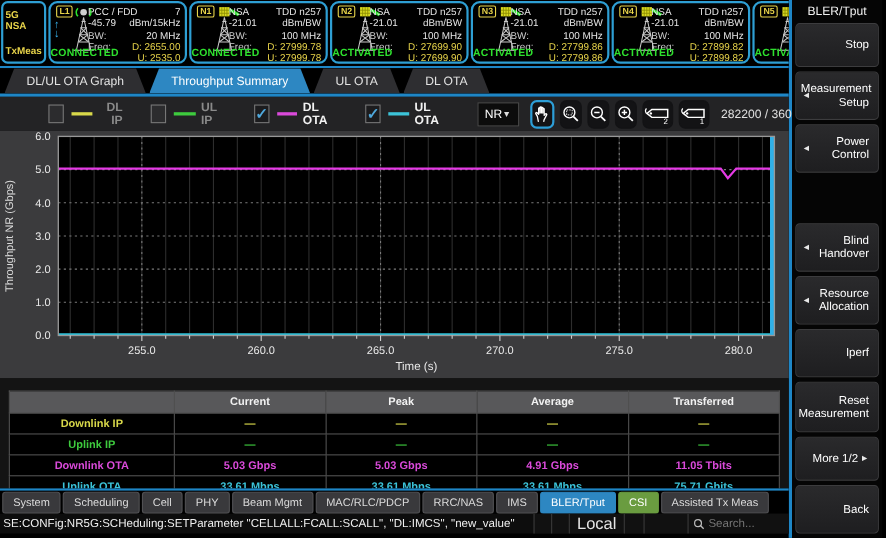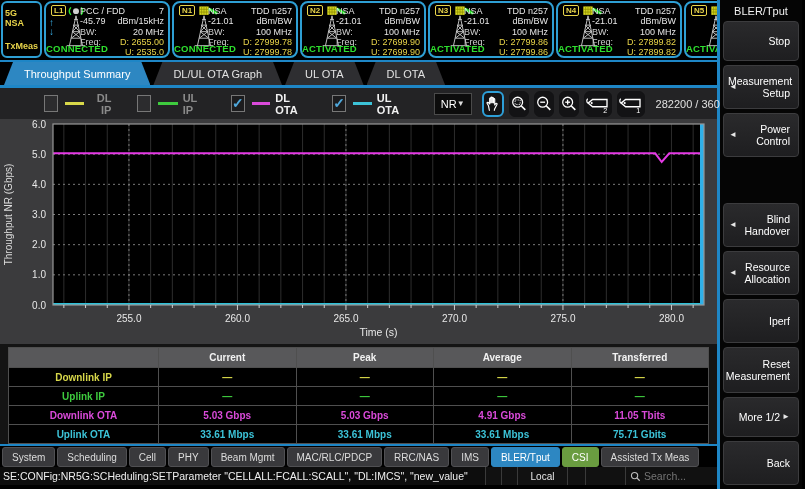--- a/index.html
+++ b/index.html
@@ -51,42 +51,42 @@
   .tool-btn { width:38px; height:26px; background:#131315; border:1px solid #131315;
     border-radius:6px; display:flex; align-items:center; justify-content:center;
     margin-right:5px; }
   .tool-btn.wide { width:46px; }
   .tool-btn.active { border:2px solid #2d9fd8; }
   .counter { color:#e0e0e0; font-size:11px; margin-left:6px; white-space:nowrap; }
   
   .chart-section { height:225px; background:#3b3b3d; }
   
   .table-section { height:100px; background:#141414; padding:3px 8px 0 8px; }
-  table.tput { width:100%; border-collapse:collapse; table-layout:fixed; }
+  table.tput { width:100%; border-collapse:collapse; table-layout:fixed;margin-top:8px; }
   table.tput td, table.tput th { border:1px solid #4f4f4f; font-size:10px;
     height:19px; text-align:center; font-weight:bold; }
   table.tput th { background:#58585a; color:#f2f2f2; height:20px; }
   table.tput td { background:#000000; }
   .c-yellow { color:#d8d84a; } .c-green { color:#3ecb3e; }
   .c-magenta { color:#da4ada; } .c-cyan { color:#3cc3d8; }
   
   .bottom-tabs { height:23px; background:#000; border-top:2px solid #1e86c6;
     display:flex; align-items:flex-start; padding:1px 0 0 2px; }
   .btab { height:20px; background:#39393c; color:#dcdcdc; font-size:10px;
     display:flex; align-items:center; padding:0 9px; margin-right:2px;
     border-radius:3px; border:1px solid #505053; white-space:nowrap; }
   .btab.active { background:#2d87c2; color:#fff; border-color:#2d87c2; }
   .btab.csi { background:#6a9c40; color:#fff; border-color:#6a9c40; }
   
   .status-bar { height:18px; background:#0d0d0d; display:flex; align-items:stretch; }
   .cmd { flex:1; color:#efefef; font-size:10.5px; line-height:18px; padding-left:3px;
     white-space:nowrap; overflow:hidden; }
   .seg { border-left:1px solid #3a3a3a; background:#111; }
   .seg.s1 { width:16px; } .seg.s2 { width:16px; } .seg.s3 { width:50px; color:#e6e6e6;
-    font-size:10px; display:flex; align-items:center; justify-content:center; }
+    font-size:15px; display:flex; align-items:center; justify-content:center; }
   .seg.s4 { width:18px; } .seg.s5 { width:40px; }
   .seg.search { width:92px; display:flex; align-items:center; padding-left:4px; }
   .seg.search input { background:transparent; border:none; outline:none; color:#bdbdbd;
     font-size:10.5px; width:64px; font-family:"Liberation Sans",sans-serif; }
   
   .sidebar { width:82px; background:#050505; display:flex; flex-direction:column;
     padding:2px 3px 0 3px; }
   .sb-title { color:#f0f0f0; font-size:11px; text-align:center; height:20px;
     line-height:18px; }
   .sb-btn { position:relative; background:linear-gradient(#2a2a2c,#1e1e20);
@@ -325,25 +325,25 @@
             <rect x="10" y="0" width="10" height="9" fill="#d8d820"></rect>
             <path d="M12.5,0 V9 M15,0 V9 M17.5,0 V9 M10,3 H20 M10,6 H20" stroke="#8a8a00" stroke-width="0.8"></path>
             <path d="M20,2.5 L29,7.5" stroke="#2ce32c" stroke-width="3"></path>
           </svg>
         </div>
         <div class="cell-status">ACTIVATED</div>
       </div>
     </div>
 
     <div class="tabbar">
+      <div class="tab">
+          <span>DL/UL OTA Graph</span>
+        </div>
       <div class="tab active">
           <span>Throughput Summary</span>
-        </div>
-      <div class="tab">
-          <span>DL/UL OTA Graph</span>
         </div>
       <div class="tab">
           <span>UL OTA</span>
         </div>
       <div class="tab">
           <span>DL OTA</span>
         </div>
     </div>
 
     <div class="legend-row">

